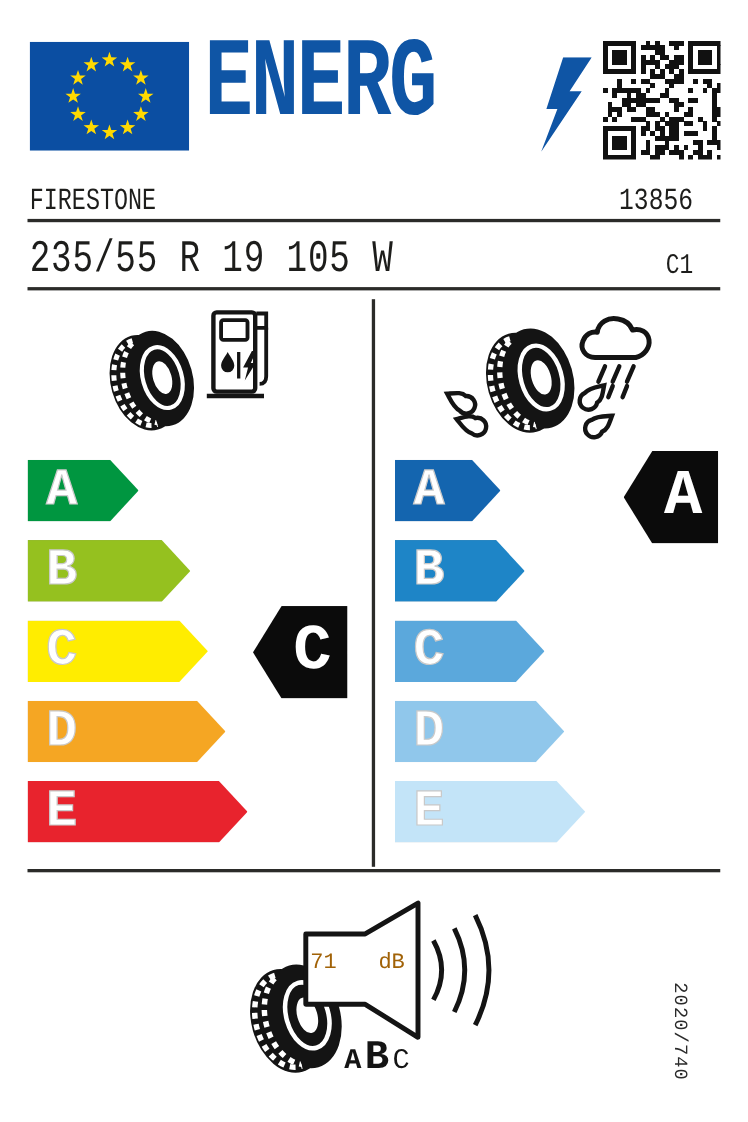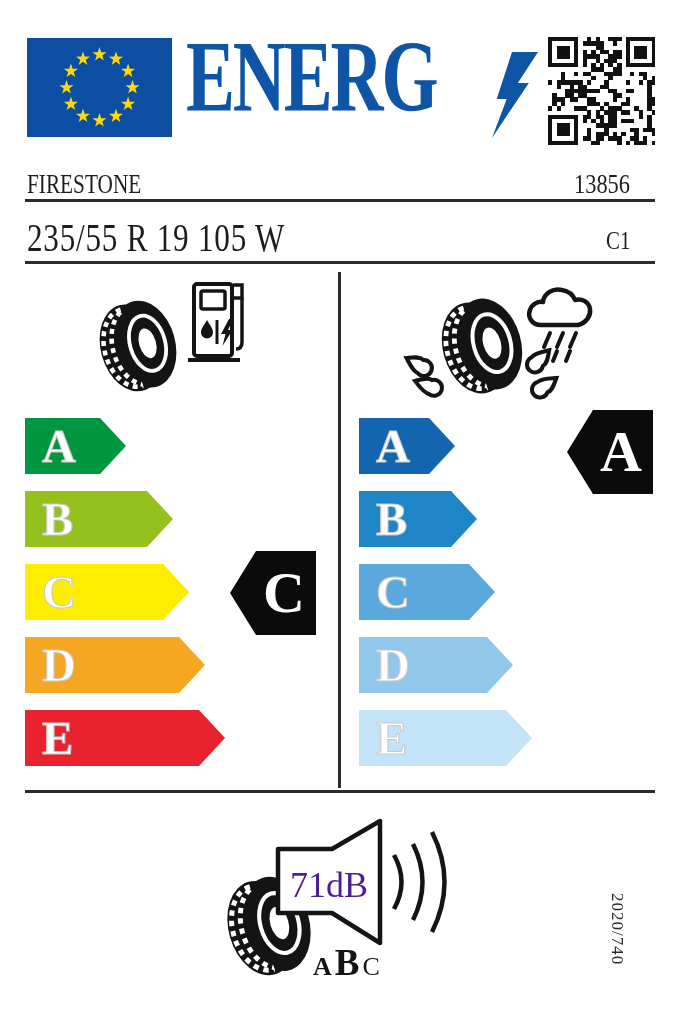--- a/index.html
+++ b/index.html
@@ -1,18 +1,18 @@
 <!DOCTYPE html>
 <html><head>
 <meta charset="utf-8">
 <style>
   html,body{margin:0;padding:0;background:#fff;}
   .label{
     position:relative;width:655px;height:1020px;background:#fff;overflow:hidden;
-    font-family:Liberation Serif, serif;color:var(--ink,#1d1d1b);
+    font-family:Liberation Mono, monospace;color:var(--ink,#1d1d1b);
   }
   .abs{position:absolute;}
   .cond{transform:scaleX(0.76);transform-origin:left center;white-space:nowrap;}
   .cond-r{transform:scaleX(0.8);transform-origin:right center;white-space:nowrap;}
   .rule{position:absolute;left:25px;width:630px;height:3px;background:#2b2b29;}
   .vdivider{position:absolute;left:338px;top:272px;width:3px;height:516px;background:#2b2b29;}
 
   
   #energ-text{
     position:absolute;left:186px;top:26px;font-size:102px;font-weight:bold;line-height:1;
@@ -42,22 +42,22 @@
     clip-path:polygon(26px 0, 100% 0, 100% 100%, 26px 100%, 0 50%);
     filter:drop-shadow(0 0 0.7px #8a8a8a);
     display:flex;align-items:center;justify-content:center;
   }
   #fuel-indicator{left:230px;top:551px;width:86px;height:84px;}
   #wet-indicator{left:567px;top:410px;width:86px;height:84px;}
   .indicator-letter{color:#fff;font-size:58px;font-weight:bold;padding-left:22px;line-height:1;}
 
   
   #noise-text{
-    position:absolute;left:282px;top:864px;width:86px;display:flex;justify-content:flex-end;
-    font-size:36px;color:#4c1d95;
+    position:absolute;left:282px;top:864px;width:86px;display:flex;justify-content:space-between;
+    font-size:20px;color:#a16207;
   }
   #noise-classes{
     position:absolute;left:313px;top:941px;display:flex;align-items:baseline;gap:3px;color:#141414;
   }
   .nclass{font-size:26px;font-weight:600;}
   .nclass.active{font-size:37px;font-weight:800;}
   .nclass.last{font-weight:400;}
   #regulation{
     position:absolute;right:28px;top:893px;font-size:17px;letter-spacing:1px;color:#2a2a2a;
     writing-mode:vertical-rl;

